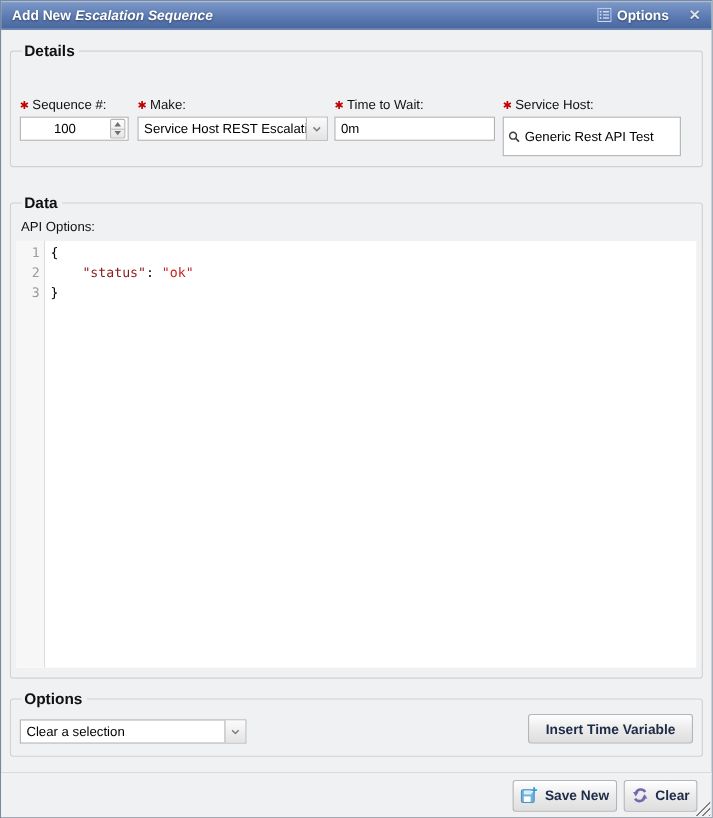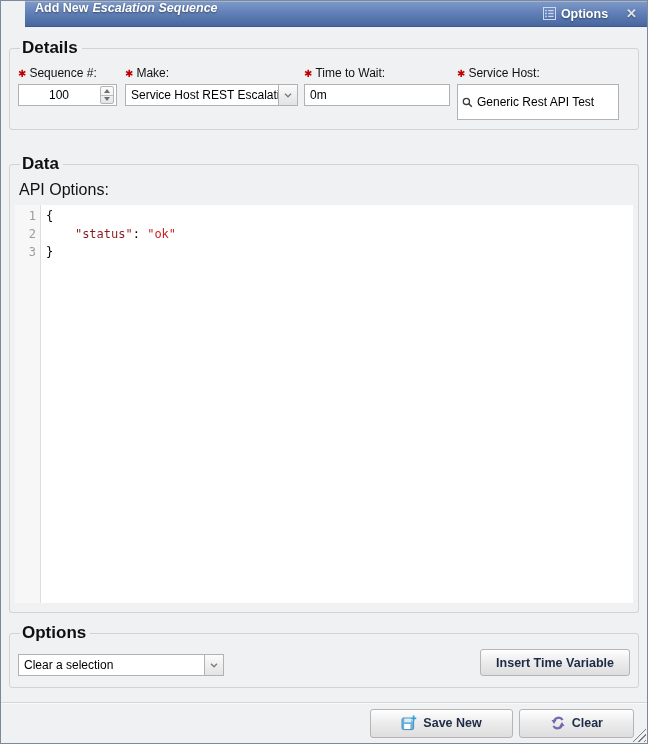--- a/index.html
+++ b/index.html
@@ -14,54 +14,53 @@
     display: flex; flex-direction: column;
     overflow: hidden;
   }
 
   
   .titlebar {
     height: 26px; flex: 0 0 26px;
     background: linear-gradient(to bottom, var(--titlebar-gradient-top,#7e9ac8) 0%, #5d7cb4 55%, var(--titlebar-gradient-bottom,#48679f) 100%);
     border-bottom: 1px solid #3b5a94;
     box-shadow: inset 0 1px 0 rgba(255,255,255,.28);
-    display: flex; 
+    display: flex; align-items: center;
     padding: 0 8px 0 10px;
     color: #fff;
-    margin-left: 24px;
   }
   .titlebar .title { flex: 1; font-size: 12.5px; font-weight: bold; text-shadow: 0 1px 2px rgba(0,0,0,.45); white-space: nowrap; }
   .titlebar .title .em { font-style: italic; margin-left: 4px; }
   .tb-right { display: flex; align-items: center; gap: 16px; }
   .options-tool { display: flex; align-items: center; gap: 5px; cursor: pointer; }
   .options-tool span { font-size: 12.5px; font-weight: bold; text-shadow: 0 1px 2px rgba(0,0,0,.45); }
   .close-tool {
     font-size: 13px; font-weight: bold; color: #dfe3ea; cursor: pointer;
     text-shadow: 0 1px 1px rgba(0,0,0,.4); line-height: 1; padding: 2px 2px;
   }
 
   
   .body { flex: 1; display: flex; flex-direction: column; padding: 7px 7px 0; min-height: 0; }
 
   fieldset.fs {
     border: 1px solid #d2d2d2; border-radius: 3px;
     padding: 2px 8px 9px; background: transparent; min-width: 0;
   }
   fieldset.fs legend {
-    font-size: 17px; font-weight: bold; color: #101010;
+    font-size: 14px; font-weight: bold; color: #101010;
     padding: 0 4px 0 2px; margin-left: 2px;
   }
 
   .fs-details { flex: 0 0 auto; margin: 4px 1px 24px; }
   .fs-data { flex: 1; margin: 0 1px 10px; display: flex; flex-direction: column; min-height: 0; }
   .fs-options { flex: 0 0 auto; margin: 0 1px 14px; }
 
   .frow { display: flex; align-items: flex-start; margin-top: 6px; }
   .fcol { display: flex; flex-direction: column; }
-  .flabel { font-size: 12px; color: #111; margin-bottom: 4px; white-space: nowrap; }
+  .flabel { font-size: 12px; color: #111; margin-bottom: 4px; white-space: nowrap; margin-top: 26px; }
   .req { color: var(--required-marker, #c00000); font-size: 10px; margin-right: 3px; }
 
   .w-seq { width: 99px;  margin-right: 8px; }
   .w-type { width: 173px; margin-right: 6px; }
   .w-ttw { width: 146px; margin-right: 7px; }
   .w-sh  { width: 162px; }
   .w-path { width: 275px; margin-right: 8px; }
   .w-rt  { width: 107px; }
 
   .tfield {
@@ -92,21 +91,21 @@
     width: 19px; border-left: 1px solid #b2b2b2;
     background: linear-gradient(#fbfbfb, #e3e3e3);
     display: flex; align-items: center; justify-content: center;
   }
 
   .searchfield { display: flex; align-items: center; height: 36px; width: 100%; border: 1px solid #b2b2b2; background: #fff; padding: 0 4px; }
   .searchfield svg { flex: 0 0 auto; }
   .searchfield input { flex: 1; min-width: 0; border: none; outline: none; font-family: "Liberation Sans", sans-serif; font-size: 12px; color: #000; padding: 0 0 0 4px; background: transparent; }
 
   
-  .api-label { font-size: 16px; color: #111; margin: 5px 0 6px 1px; }
+  .api-label { font-size: 12px; color: #111; margin: 5px 0 6px 1px; }
   .editor {
     flex: 1; display: flex; background: #fff; min-height: 0;
     margin: 0 -3px 0 -3px; overflow: hidden;
     font-family: "DejaVu Sans Mono", "Liberation Mono", monospace; font-size: 12px;
   }
   .gutter {
     flex: 0 0 26px; background: #f7f7f7; border-right: 1px solid #ddd;
     color: #9c9c9c; text-align: right; padding: 2px 4px 0 0;
   }
   .gutter .ln { height: 18px; line-height: 18px; }
@@ -129,21 +128,21 @@
   .btn-insert { height: 27px; padding: 0 15px; margin-bottom: 0; }
 
   
   .footer {
     flex: 0 0 41px; border-top: 1px solid #d6d6d6;
     box-shadow: inset 0 1px 0 #fafafa;
     background: var(--body-background, #f0f1f2);
     display: flex; align-items: center; justify-content: flex-end;
     gap: 6px; padding-right: 13px;
   }
-  .btn-footer { height: 29px; padding: 0 30px; display: inline-flex; align-items: center; gap: 6px; }
+  .btn-footer { height: 29px; padding: 0 6px; display: inline-flex; align-items: center; gap: 6px; }
 
   .resize-grip {
     position: absolute; right: 1px; bottom: 1px; width: 14px; height: 14px;
     background: repeating-linear-gradient(135deg, transparent 0 2px, #7d7d7d 2px 3px, transparent 3px 4px);
     clip-path: polygon(100% 0, 100% 100%, 0 100%);
     cursor: nwse-resize;
   }
 </style>
 </head>
 <body>

